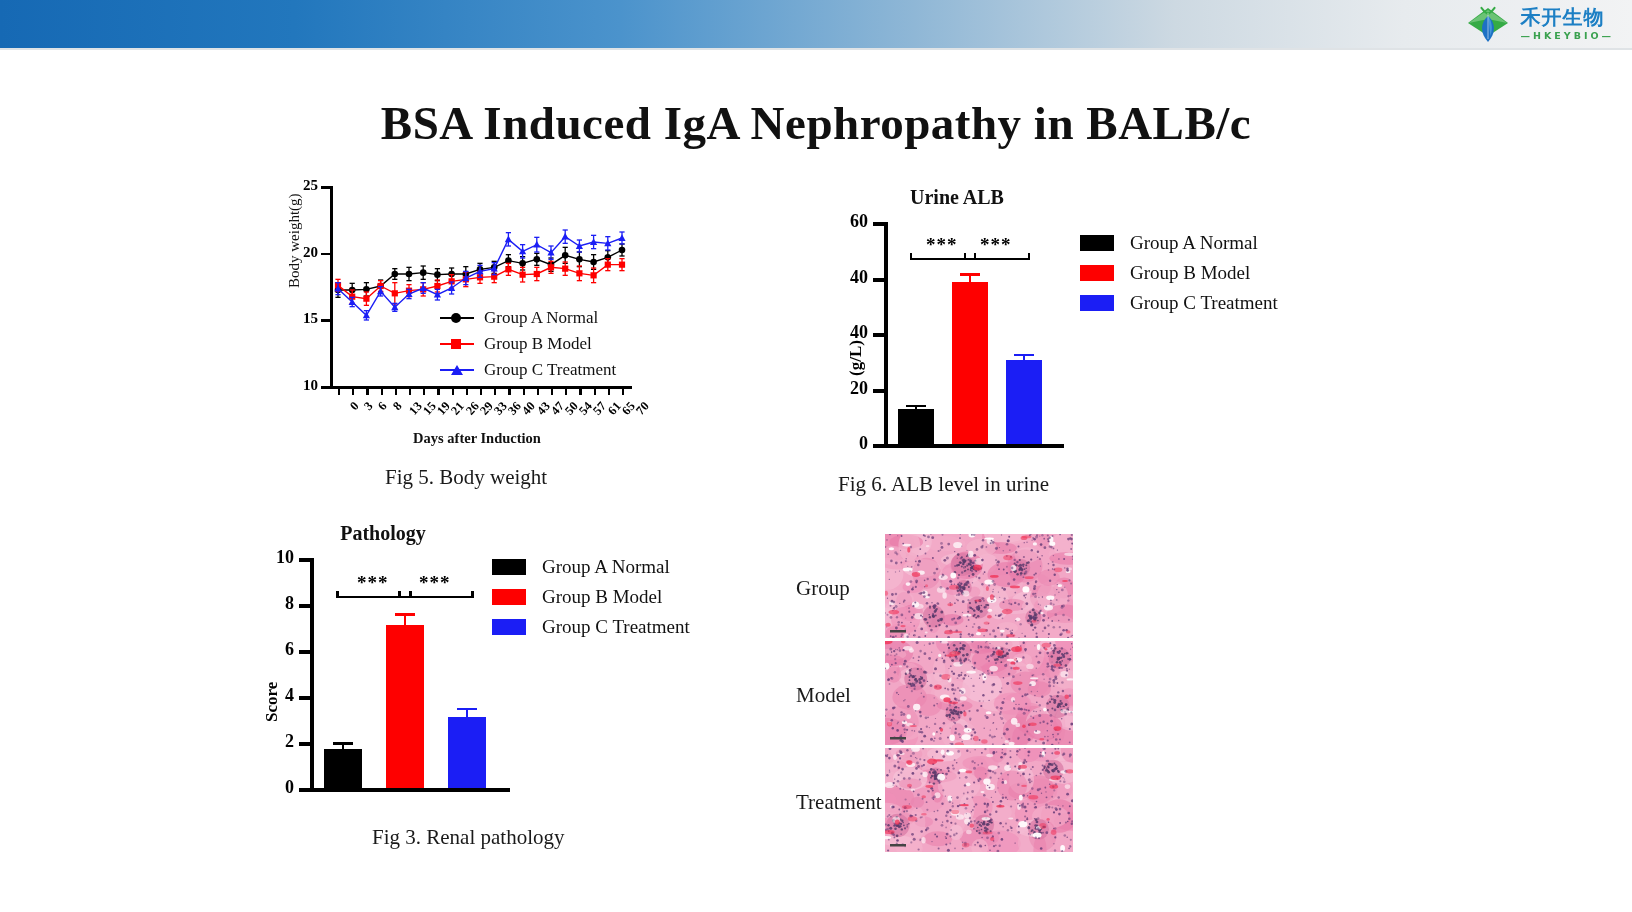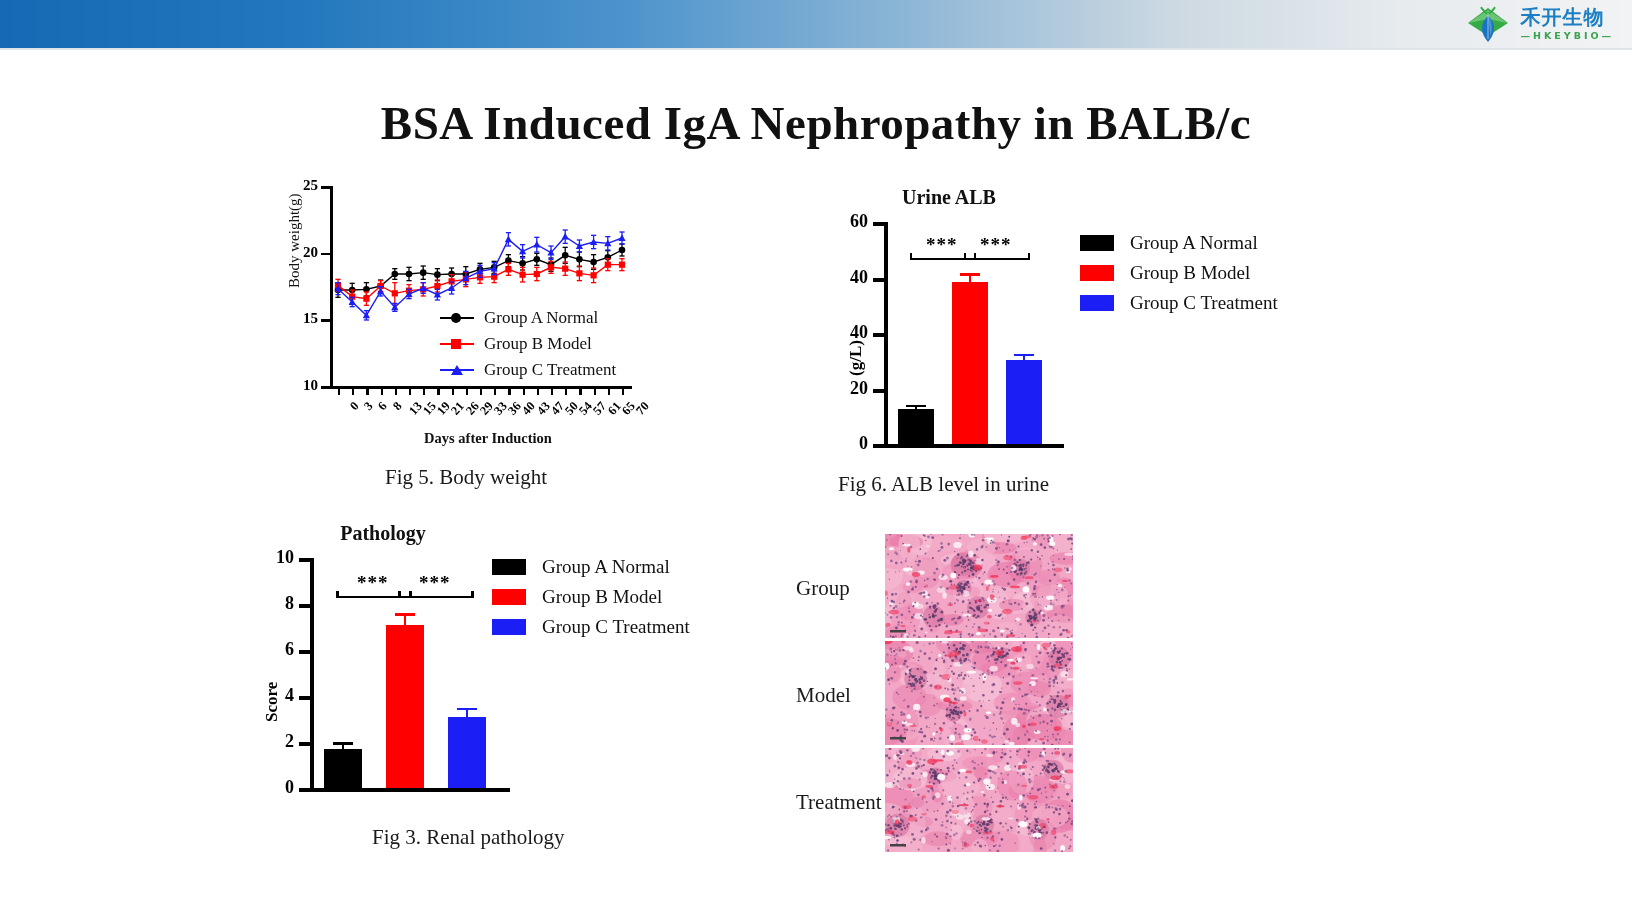--- a/index.html
+++ b/index.html
@@ -63,21 +63,21 @@
   .f1-ytlab{
     position:absolute;right:calc(100% + 12px);font-family:"Liberation Serif", serif;
     font-weight:bold;font-size:15px;color:#000;transform:translateY(-9px);
   }
   .f1-xtick{position:absolute;top:200px;width:2.2px;height:9px;background:#000;}
   .f1-xtlab{
     position:absolute;top:213px;font-family:"Liberation Serif", serif;font-weight:bold;
     font-size:12.5px;color:#000;transform:rotate(-48deg);transform-origin:right top;white-space:nowrap;
   }
   #f1-xlabel{
-    position:absolute;left:47px;top:250px;width:302px;text-align:center;
+    position:absolute;left:36px;top:250px;width:302px;text-align:center;
     font-family:"Liberation Serif", serif;font-weight:bold;font-size:14.5px;color:#111;
   }
   #f1-legend{position:absolute;left:150px;top:125px;}
   .f1-leg-row{display:flex;align-items:center;height:26px;}
   .f1-leg-line{width:34px;height:2.5px;position:relative;}
   .f1-leg-mark{position:absolute;left:11px;top:50%;transform:translateY(-50%);}
   .f1-leg-txt{
     margin-left:10px;font-family:"Liberation Serif", serif;font-size:17px;color:#111;white-space:nowrap;
   }
   #fig1-cap{left:385px;top:465px;}
@@ -105,21 +105,21 @@
   .sig-tick{position:absolute;width:2.4px;height:6px;background:#000;}
   .bc-legend{position:absolute;}
   .bc-leg-row{display:flex;align-items:center;margin-bottom:8px;}
   .bc-leg-sw{width:34px;height:16px;}
   .bc-leg-txt{
     margin-left:16px;font-family:"Liberation Serif", serif;font-size:19px;color:#111;white-space:nowrap;
   }
 
   
   #fig2{left:830px;top:186px;width:430px;height:280px;}
-  #fig2-title{left:4px;top:0;width:230px;position:absolute;}
+  #fig2-title{left:12px;top:0;width:230px;position:absolute;}
   #f2-plot{position:absolute;left:54px;top:36px;width:180px;height:222px;}
   #fig2-cap{left:838px;top:472px;}
 
   
   #fig3{left:250px;top:522px;width:430px;height:290px;}
   #fig3-title{left:18px;top:0;width:230px;position:absolute;}
   #f3-plot{position:absolute;left:60px;top:36px;width:200px;height:230px;}
   #fig3-cap{left:372px;top:825px;}
   .histo-label{
     position:absolute;font-family:"Liberation Serif", serif;font-size:21px;color:#1a1a1a;white-space:nowrap;

